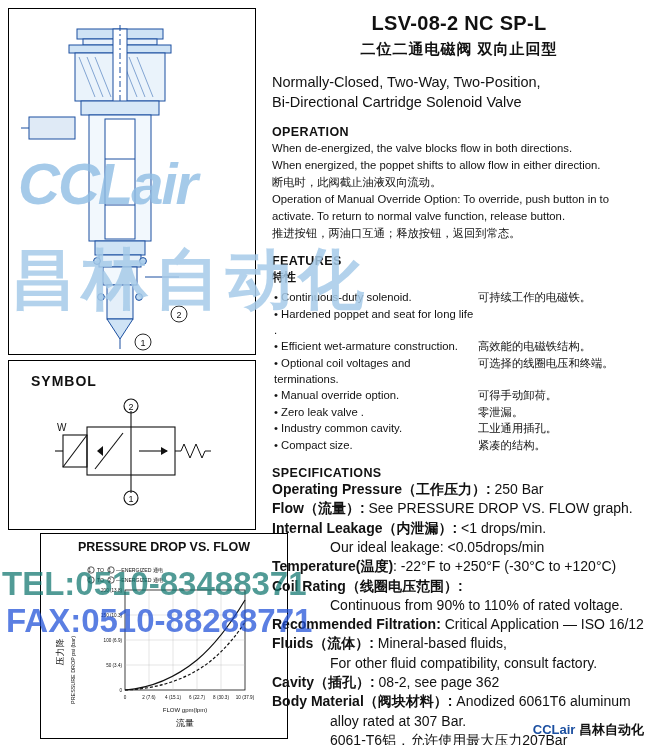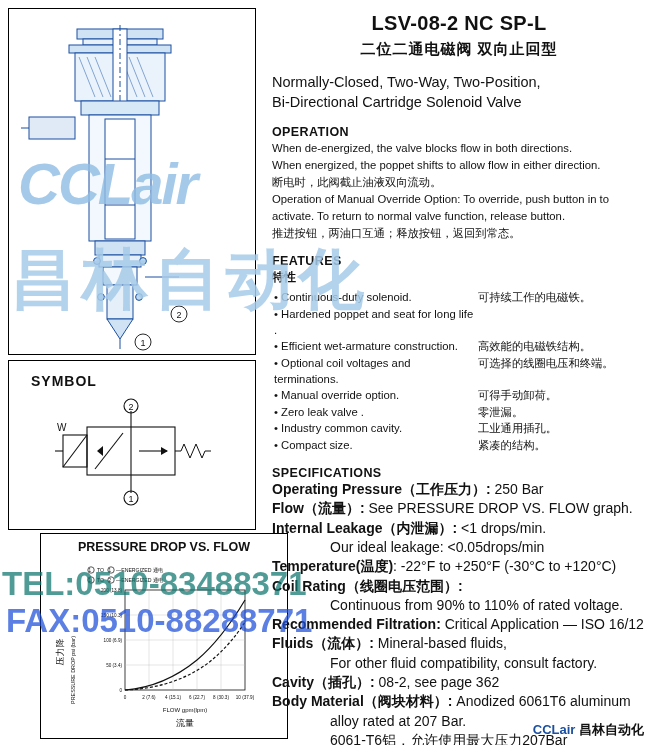--- a/index.html
+++ b/index.html
@@ -428,21 +428,21 @@
       <div class="spec-row spec-ind2">
         <span>For other fluid compatibility, consult factory.</span>
       </div>
       <div class="spec-row">
         <b>Cavity（插孔）:</b><span> 08-2, see page 362</span>
       </div>
       <div class="spec-row">
         <b>Body Material（阀块材料）:</b><span> Anodized 6061T6 aluminum</span>
       </div>
       <div class="spec-row spec-ind2">
-        <span>alloy rated at 207 Bar.</span>
+        <span>alloy rated at 307 Bar.</span>
       </div>
       <div class="spec-row spec-ind2">
         <span>6061-T6铝，允许使用最大压力207Bar</span>
       </div>
     </div>
 
     <div class="footer-brand">
       <span class="cc">CCLair</span>
       <span>昌林自动化</span>
     </div>

